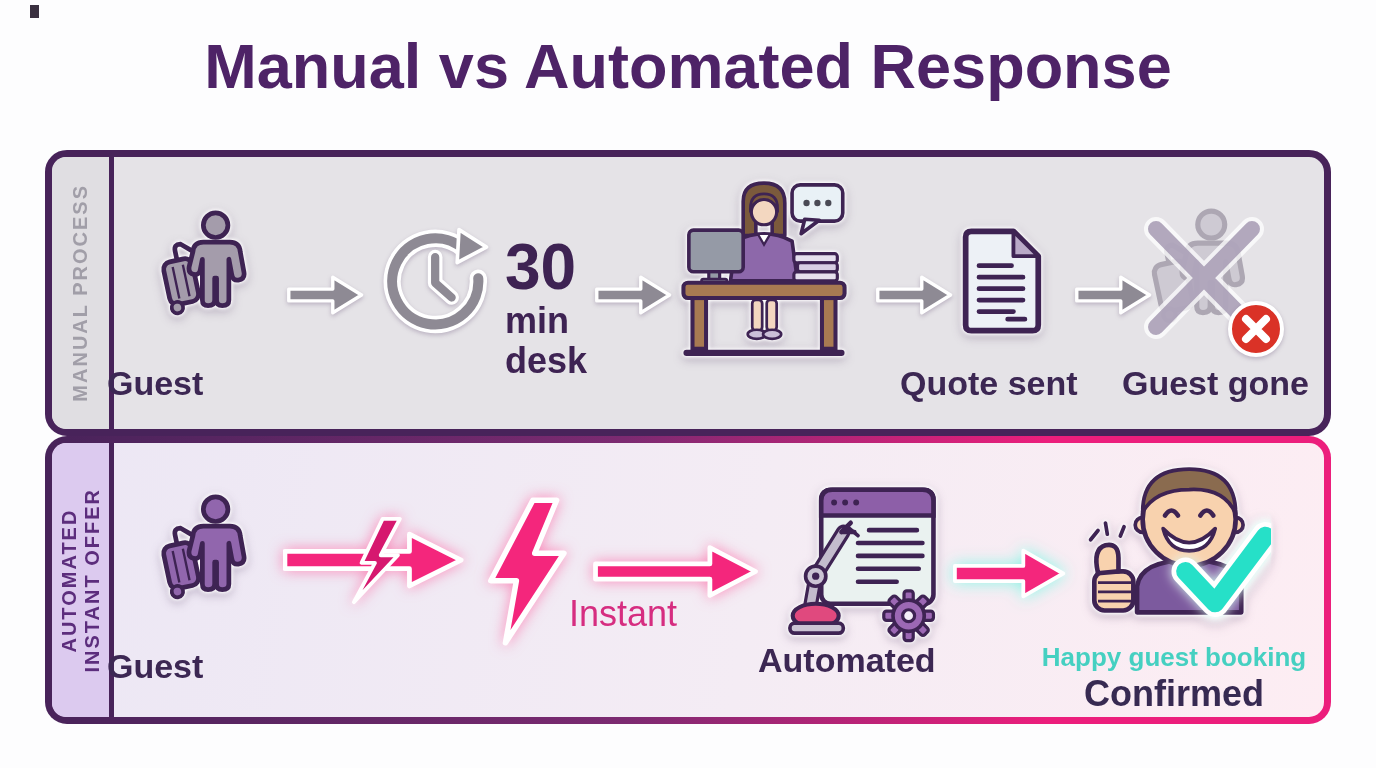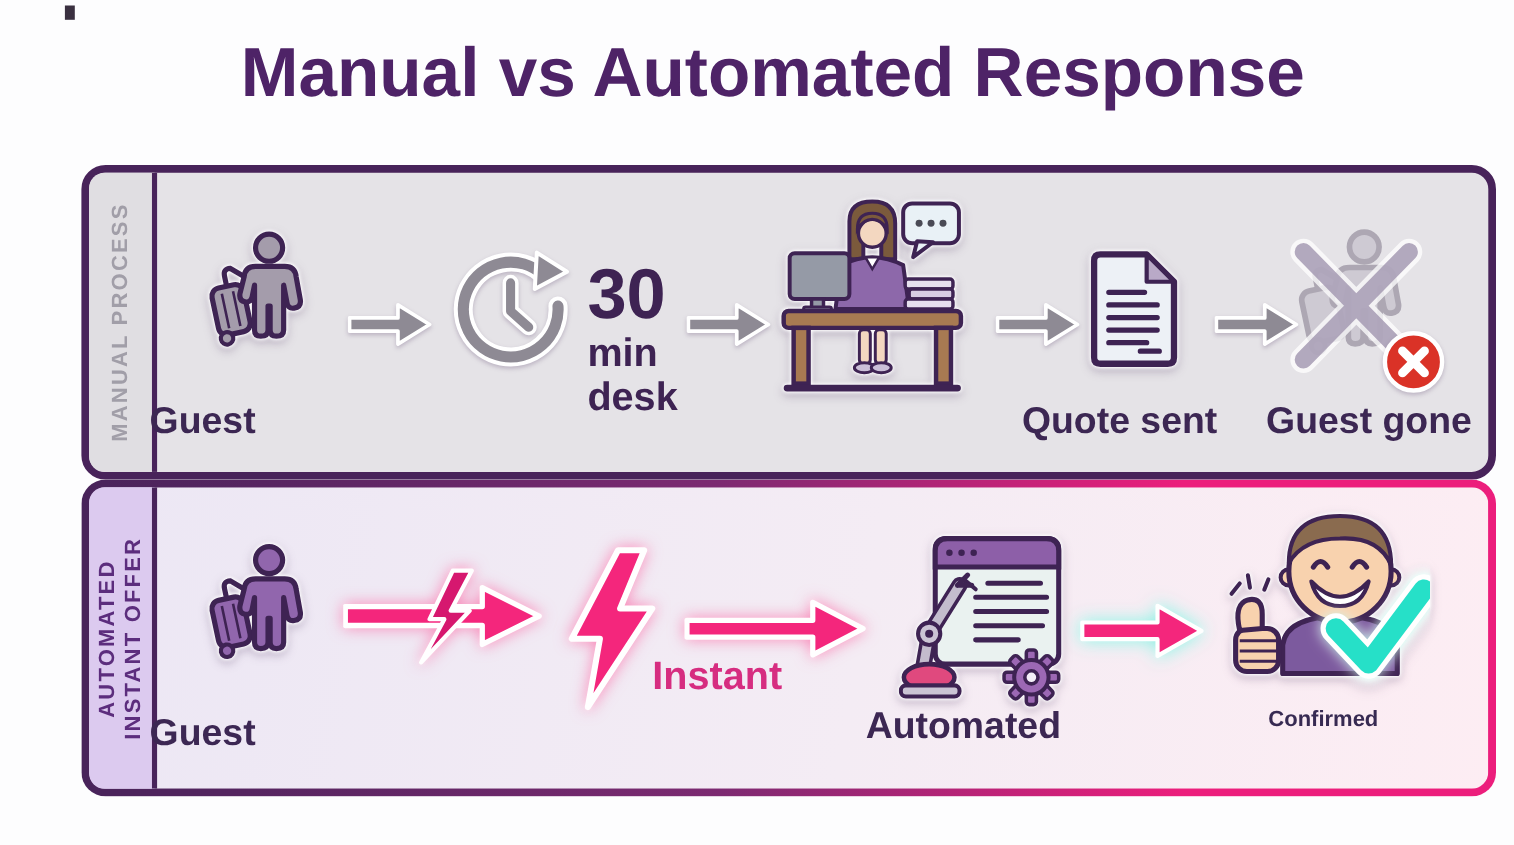--- a/index.html
+++ b/index.html
@@ -1,18 +1,18 @@
 <!DOCTYPE html>
 <html><head>
 <meta charset="utf-8">
 <style>
   html,body{margin:0;padding:0;background:#fdfdfe;}
   body{width:1376px;height:768px;position:relative;overflow:hidden;
        font-family:"Liberation Sans",sans-serif;}
-  .stage{position:absolute;inset:0;margin-left:29px;}
+  .stage{position:absolute;inset:0;}
 
   .title{position:absolute;top:30px;left:0;width:100%;text-align:center;
          font-size:63px;font-weight:800;letter-spacing:0px;color:#4e2367;}
 
   .corner-mark{position:absolute;left:30px;top:5px;width:9px;height:13px;background:#3a3040;}
 
   .panel{position:absolute;left:45px;width:1286px;box-sizing:border-box;border-radius:22px;}
   .panel-manual{top:150px;height:286px;background:#e5e3e7;border:7px solid #48235a;}
   .panel-auto{top:436px;height:288px;border:7px solid transparent;
       background:linear-gradient(100deg,#ece7f4 0%,#f4ecf4 55%,#fdedf3 100%) padding-box,
@@ -27,25 +27,25 @@
 
   .abs{position:absolute;}
   .item-label{position:absolute;width:200px;text-align:left;color:#3c2753;
               font-weight:700;font-size:34px;line-height:1.1;}
 
   .wait-text{position:absolute;color:#3e2353;font-weight:800;line-height:1;}
   .wait-text .big{font-size:64px;}
   .wait-text .small{font-size:36px;margin-top:4px;}
 
   .instant-label{position:absolute;width:200px;text-align:center;color:#d62d80;
-                 font-weight:700;font-size:36px;}
+                 font-weight:400;font-size:36px;}
 
   .result-label{position:absolute;width:310px;text-align:center;line-height:1.15;}
   .result-label .l1{color:#45d0c1;font-weight:800;font-size:26px;}
-  .result-label .l2{color:#372a52;font-weight:800;font-size:20px;}
+  .result-label .l2{color:#372a52;font-weight:800;font-size:36px;}
 
   .sticker{filter:drop-shadow(0 0 2px #ffffff) drop-shadow(0 0 1px #ffffff)
                   drop-shadow(0 3px 4px rgba(62,35,83,.25));}
   .gray-shadow{filter:drop-shadow(0 2px 2px rgba(62,35,83,.25));}
   .pink-glow{filter:drop-shadow(0 0 7px rgba(244,38,125,.55)) drop-shadow(0 0 2px rgba(255,255,255,.8));}
   .teal-glow{filter:drop-shadow(0 0 8px rgba(130,235,222,.95)) drop-shadow(0 0 2px rgba(255,255,255,.9));}
 </style>
 </head>
 <body>
 
@@ -251,17 +251,18 @@
       <path d="M6 84 L14 74 M24 78 L22 66 M38 80 L42 70" stroke="#3e2353" stroke-width="4" stroke-linecap="round"></path>
       <rect x="10" y="118" width="42" height="42" rx="11" fill="#f8d2ae" stroke="#3e2353" stroke-width="5"></rect>
       <path d="M14 130 H50 M14 140 H50 M14 150 H50" stroke="#3e2353" stroke-width="3"></path>
       <path d="M14 120 Q8 94 22 90 Q36 87 36 104 L36 118 Z" fill="#f8d2ae" stroke="#3e2353" stroke-width="5" stroke-linejoin="round"></path>
       <g filter="url(#tealglow)">
         <path d="M108 118 L140 152 L194 80" fill="none" stroke="#ffffff" stroke-width="30" stroke-linecap="round" stroke-linejoin="round"></path>
         <path d="M108 118 L140 152 L194 80" fill="none" stroke="#27e0c8" stroke-width="20" stroke-linecap="round" stroke-linejoin="round"></path>
       </g>
     </svg>
     <div class="result-label" style="left:967px;top:200px">
+      <div class="l1">Happy guest booking</div>
       <div class="l2">Confirmed</div>
     </div>
   </div>
 
 </div>
 
 </body></html>

